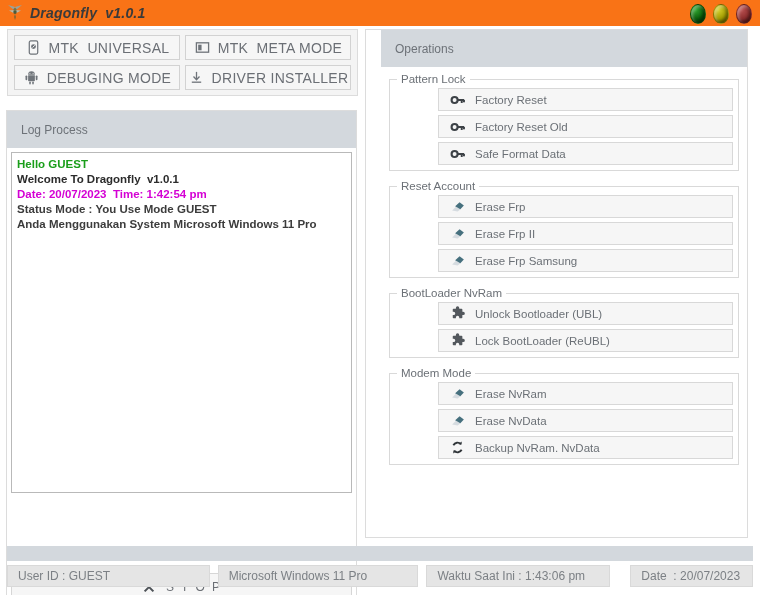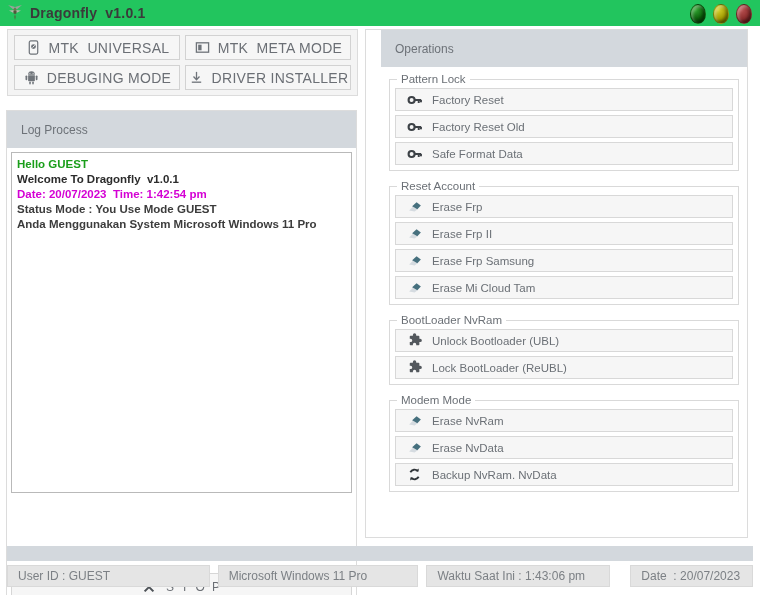--- a/index.html
+++ b/index.html
@@ -17,22 +17,22 @@
     position: absolute; left: 0; top: 0;
     width: 760px; height: 595px;
     background: #ffffff;
     box-sizing: border-box;
   }
 
   
   .titlebar {
     position: absolute; left: 0; top: 0;
     width: 760px; height: 26px;
-    background: #22c55e;
-    display: flex; align-items: center;
+    background: #f97316;
+    display: flex; align-items: center; font-style: italic;
   }
   .logo {
     width: 22px; height: 22px; margin-left: 4px;
     display: flex; align-items: center; justify-content: center;
     flex: none;
   }
   .app-title {
     font-size: 14px; font-weight: bold;
     color: #3a3a3a; margin-left: 4px;
     letter-spacing: 0.2px;
@@ -160,20 +160,21 @@
   .opbtn {
     height: 23px;
     background: #f6f6f6;
     border: 1px solid #d8d8d8;
     box-sizing: border-box;
     display: flex; align-items: center;
     gap: 9px;
     padding-left: 10px;
     margin-bottom: 4px;
     cursor: pointer;
+    margin-left: 43px;
   }
   .opbtn:last-child { margin-bottom: 0; }
   .opbtn .oplabel {
     font-size: 11.5px;
     color: #6b7076;
     white-space: pre;
   }
   .opicon {
     width: 17px; height: 17px;
     display: flex; align-items: center; justify-content: center;
@@ -373,29 +374,20 @@
         </div>
         <div class="opbtn">
           <span class="opicon">
             <svg width="16" height="16" viewBox="0 0 18 18">
               <path d="M2.4 12.8 L6.6 8.6 L12 11.4 L8.6 14.2 Z" fill="#d5dbe0"></path>
               <path d="M5.8 8.2 L10.8 3.6 L15.6 7.2 L11.6 11.6 Z" fill="#46707e"></path>
             </svg>
           </span>
           <span class="oplabel">Erase Frp Samsung</span>
         </div>
-        <div class="opbtn">
-          <span class="opicon">
-            <svg width="16" height="16" viewBox="0 0 18 18">
-              <path d="M2.4 12.8 L6.6 8.6 L12 11.4 L8.6 14.2 Z" fill="#d5dbe0"></path>
-              <path d="M5.8 8.2 L10.8 3.6 L15.6 7.2 L11.6 11.6 Z" fill="#46707e"></path>
-            </svg>
-          </span>
-          <span class="oplabel">Erase Mi Cloud Tam</span>
-        </div>
       </fieldset>
 
       <fieldset class="group">
         <legend>BootLoader NvRam</legend>
         <div class="opbtn">
           <span class="opicon">
             <svg width="16" height="16" viewBox="0 0 18 18">
               <path d="M6.6 2.2 a1.9 1.9 0 0 1 3.8 0 v0.9 h2.6 a0.9 0.9 0 0 1 0.9 0.9 v2.4 h0.9 a1.9 1.9 0 0 1 0 3.8 h-0.9 v2.6 a0.9 0.9 0 0 1 -0.9 0.9 h-2.6 v-0.9 a1.9 1.9 0 0 0 -3.8 0 v0.9 h-2.6 a0.9 0.9 0 0 1 -0.9 -0.9 v-2.6 h0.9 a1.9 1.9 0 0 0 0 -3.8 h-0.9 v-2.4 a0.9 0.9 0 0 1 0.9 -0.9 h2.6 Z" fill="#53585d"></path>
             </svg>
           </span>

